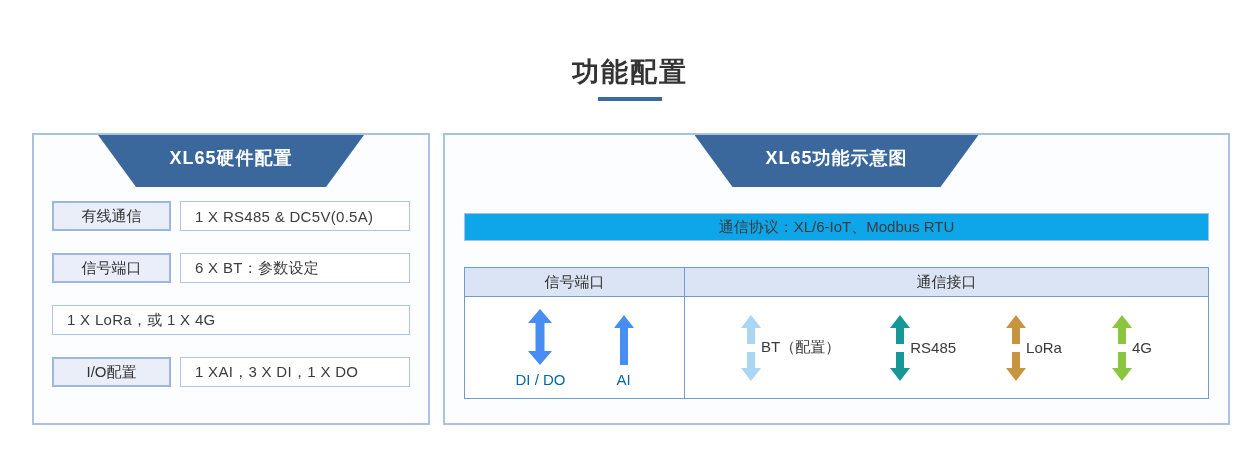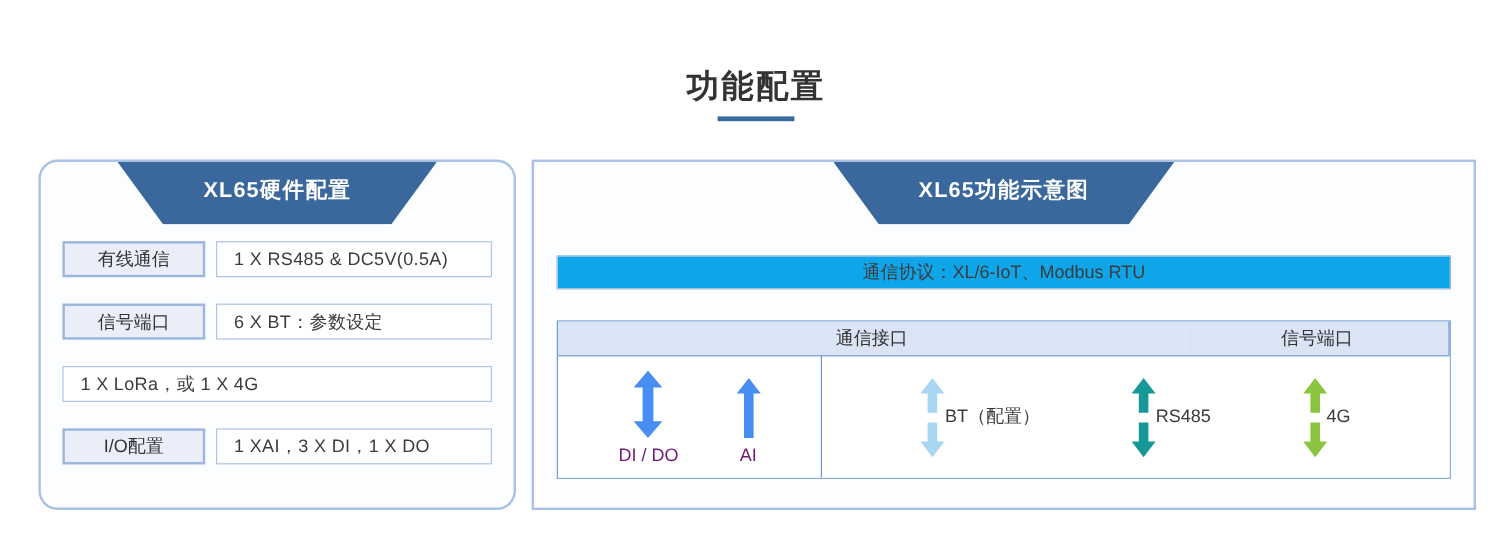--- a/index.html
+++ b/index.html
@@ -18,21 +18,21 @@
     letter-spacing: 2px; display: inline-block;
   }
   .title-underline { width: 64px; height: 4px; background: #3a6ba0; margin: 7px auto 0; }
 
   
   .panel {
     position: absolute; top: 133px; height: 292px;
     background: #fbfdff;
     border: 2px solid #a9c2e4;
   }
-  .panel-left  { left: 32px;  width: 398px; border-radius: 16px; }
+  .panel-left  { left: 32px;  width: 398px; }
   .panel-right { left: 443px; width: 787px; }
 
   .panel-header {
     height: 52px; margin: 0 auto;
     background: #3a689d;
     clip-path: polygon(0 0, 100% 0, calc(100% - 38px) 100%, 38px 100%);
     display: flex; align-items: center; justify-content: center;
   }
   .panel-left  .panel-header { width: 266px; }
   .panel-right .panel-header { width: 284px; }
@@ -84,21 +84,21 @@
     display: flex; align-items: flex-end; justify-content: center; gap: 48px;
     padding-bottom: 10px;
   }
   .td-right {
     flex: 1; border-top: 1px solid #6f9ccf;
     display: flex; align-items: center; justify-content: space-evenly;
     padding: 0 6px;
   }
 
   .port-group { display: flex; flex-direction: column; align-items: center; gap: 6px; }
-  .port-label { font-size: 15px; color: #701a75; }
+  .port-label { font-size: 15px; color: #0369a1; }
 
   .iface-group { display: flex; align-items: center; }
   .iface-label { font-size: 15px; color: #3a3a3a; }
 
   .arrow { display: block; }
 </style>
 </head>
 <body>
 
 <div class="title-wrap">
@@ -131,22 +131,22 @@
 
 <section class="panel panel-right">
   <div class="panel-header">
     <span>XL65功能示意图</span>
   </div>
 
   <div class="protocol-bar">通信协议：XL/6-IoT、Modbus RTU</div>
 
   <div class="func-table">
     <div class="func-thead">
+      <div class="th th-left">信号端口</div>
       <div class="th th-right">通信接口</div>
-      <div class="th th-left">信号端口</div>
     </div>
     <div class="func-tbody">
 
       <div class="td-left">
         <div class="port-group">
           <svg class="arrow" width="24" height="56" viewBox="0 0 24 56" fill="#478df2">
             <path d="M12 0 L24 14 L16.5 14 L16.5 42 L24 42 L12 56 L0 42 L7.5 42 L7.5 14 L0 14 Z"></path>
           </svg>
           <div class="port-label">DI / DO</div>
         </div>
@@ -167,20 +167,27 @@
           <div class="iface-label">BT（配置）</div>
         </div>
         <div class="iface-group">
           <svg class="arrow" width="20" height="66" viewBox="0 0 20 66" fill="#169899">
             <path d="M10 0 L20 13 L14 13 L14 29 L6 29 L6 13 L0 13 Z"></path>
             <path d="M10 66 L20 53 L14 53 L14 37 L6 37 L6 53 L0 53 Z"></path>
           </svg>
           <div class="iface-label">RS485</div>
         </div>
         <div class="iface-group">
+          <svg class="arrow" width="20" height="66" viewBox="0 0 20 66" fill="#c79540">
+            <path d="M10 0 L20 13 L14 13 L14 29 L6 29 L6 13 L0 13 Z"></path>
+            <path d="M10 66 L20 53 L14 53 L14 37 L6 37 L6 53 L0 53 Z"></path>
+          </svg>
+          <div class="iface-label">LoRa</div>
+        </div>
+        <div class="iface-group">
           <svg class="arrow" width="20" height="66" viewBox="0 0 20 66" fill="#8bc53f">
             <path d="M10 0 L20 13 L14 13 L14 29 L6 29 L6 13 L0 13 Z"></path>
             <path d="M10 66 L20 53 L14 53 L14 37 L6 37 L6 53 L0 53 Z"></path>
           </svg>
           <div class="iface-label">4G</div>
         </div>
       </div>
 
     </div>
   </div>

